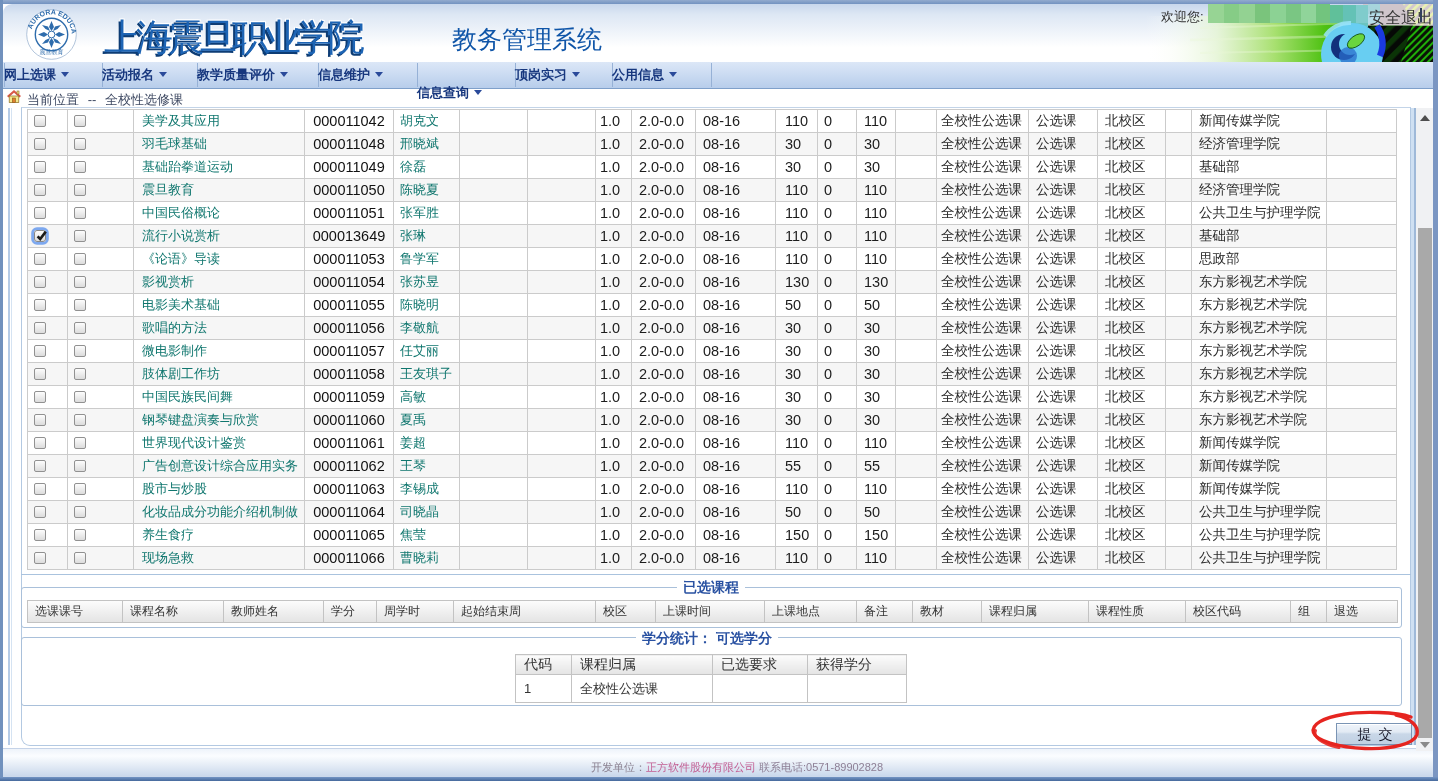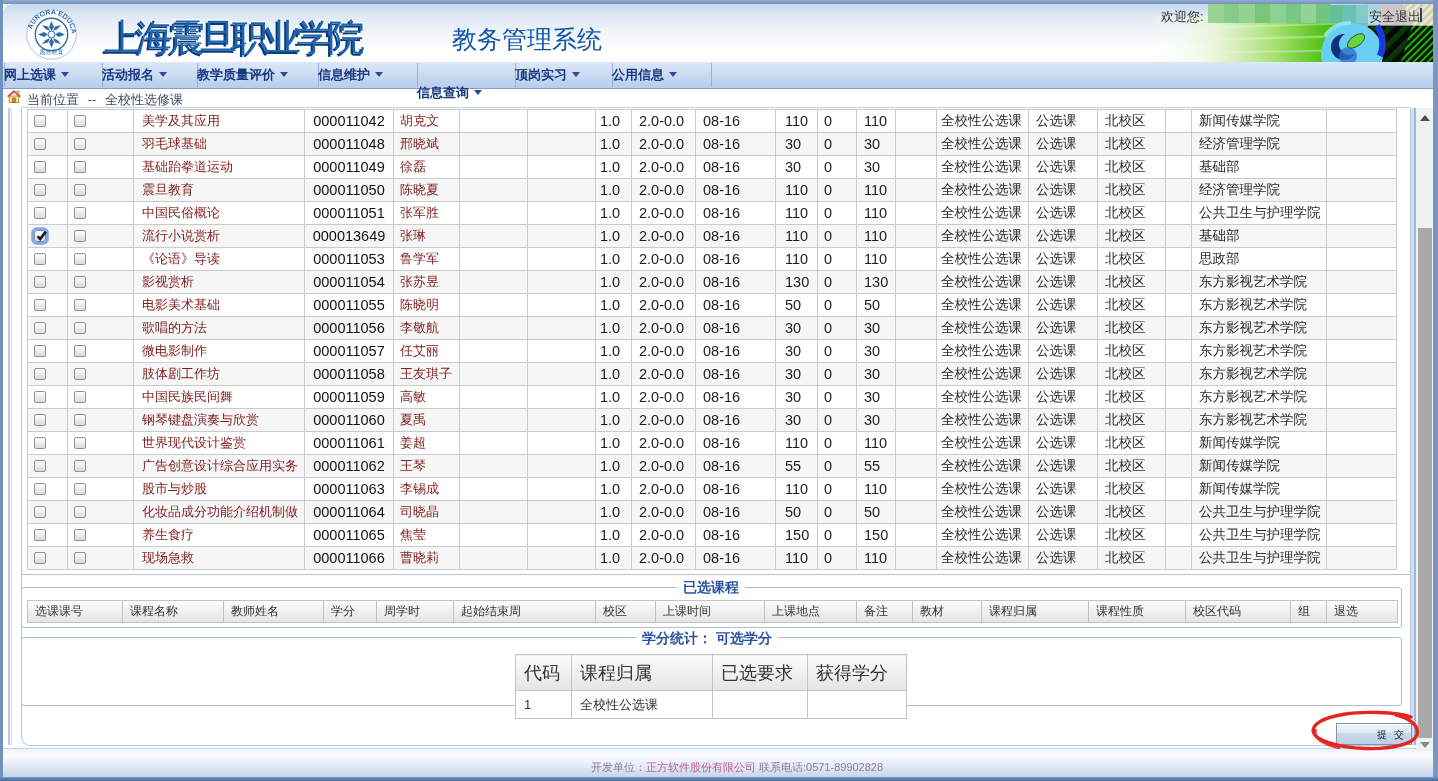--- a/index.html
+++ b/index.html
@@ -2,53 +2,53 @@
 <html><head><meta charset="utf-8">
 <style>
 *{margin:0;padding:0;box-sizing:border-box}
 html,body{width:1438px;height:781px;overflow:hidden;background:#fff;font-family:"Liberation Sans",sans-serif;position:relative}
 .abs{position:absolute}
 #topbar{position:absolute;left:0;top:0;width:1438px;height:4px;background:linear-gradient(#93abce,#7292c0)}
 #header{position:absolute;left:3px;top:4px;width:1430px;height:58px;background:linear-gradient(#c8d7ec 0%,#dde7f4 18%,#ffffff 75%);border-top-left-radius:9px}
 #sytitle{position:absolute;left:452px;top:23px;font-size:25px;font-weight:normal;color:#0f55a8;white-space:nowrap}
 #calli{position:absolute;left:104px;top:13px;font-size:37px;font-weight:normal;color:#1d64b4;white-space:nowrap;letter-spacing:-5px;text-shadow:-2px 2px 0 #0d3c74,-1px -1px 0 #fff,1px -1px 0 #fff}
 #welc{position:absolute;left:1161px;top:8px;font-size:13px;color:#333;z-index:5}
-#sout{position:absolute;left:1369px;top:8px;font-size:13px;color:#333;z-index:5}
+#sout{position:absolute;left:1369px;top:8px;font-size:16px;color:#333;z-index:5}
 #menubar{position:absolute;left:0;top:62px;width:1438px;height:27px;background:linear-gradient(#dce7f7 0%,#ccdcf2 45%,#b7cdeb 100%);border-bottom:1px solid #7fa0ca}
 .mi{position:absolute;top:0;height:26px;line-height:26px;font-size:13px;font-weight:bold;color:#17377e;white-space:nowrap}
 .mi .ar{display:inline-block;width:0;height:0;border-left:4px solid transparent;border-right:4px solid transparent;border-top:5px solid #2a4a9a;margin-left:5px;vertical-align:2px}
 .msep{position:absolute;top:1px;height:24px;width:1px;background:#96b1d6}
 #bread{position:absolute;left:27px;top:91px;font-size:13px;color:#3f4a63;white-space:nowrap}
 .vline{position:absolute;top:108px;height:637px;width:1px}
 #bluebandR{position:absolute;left:1433px;top:0;width:5px;height:777px;background:#7b96c2;z-index:6}
 #bluebandL{position:absolute;left:0;top:0;width:3px;height:777px;background:#7191bd;z-index:6}
 #panel{position:absolute;left:21px;top:107px;width:1390px;height:639px;border:1px solid #b3c9e2;border-radius:0 0 9px 9px;border-top-color:#c3d4e8}
 #bigtbl{position:absolute;left:27px;top:109px;width:1370px;border-collapse:collapse;table-layout:fixed}
 #bigtbl td{border:1px solid #cbcbcb;height:23px;padding:0;font-size:13px;color:#1c1c1c;overflow:hidden;white-space:nowrap}
 #bigtbl tr.alt td{background:#f6f6f6}
-.lnk{color:#7f1d1d}
+.lnk{color:#0f766e}
 #bigtbl td.cname{padding-left:8px} #bigtbl td.ctea{padding-left:6px}
 #bigtbl td.cno{text-align:center;font-size:14.5px;color:#111}
 #bigtbl td.nm{font-size:14.5px}
 #bigtbl td.cz{font-size:13.5px;color:#2a2a2a}
 .p4{padding-left:4px!important}.p6{padding-left:6px!important}.p7{padding-left:7px!important}.p9{padding-left:9px!important}
 .cb{width:12px;height:12px;border:1px solid #919191;border-radius:2px;background:linear-gradient(#fdfdfd,#dcdcdc);margin-left:6px;position:relative}
 .cb.chk{border-color:#888;box-shadow:0 0 0 2.8px #7da8ef;border-radius:3px}
 .cb svg{position:absolute;left:0;top:-1px;width:12px;height:12px}
 .hline{position:absolute;height:1px;background:#a9c0da}
 .legend{position:absolute;font-size:14px;font-weight:bold;color:#2a52a2;background:#fff;padding:0 6px;white-space:nowrap;z-index:3}
 .fs{position:absolute;border:1px solid #a9c0da;border-radius:2px}
 #seltbl{position:absolute;left:27px;top:600px;border-collapse:separate;border-spacing:0;table-layout:fixed}
 #seltbl td{border:1px solid #c3c3c3;border-right:none;height:23px;background:linear-gradient(#fcfcfc,#e4e4e4);font-size:12px;color:#333;padding:0 0 0 7px;white-space:nowrap;overflow:hidden}
 #seltbl td:last-child{border-right:1px solid #c3c3c3}
 #stat{position:absolute;left:515px;top:654px;border-collapse:collapse;table-layout:fixed}
 #stat td{border:1px solid #c3c3c3;font-size:13px;color:#333;padding:0 0 0 8px;white-space:nowrap}
-#stat tr.h td{height:36px;background:linear-gradient(#fcfcfc,#e4e4e4);font-size:18px}
+#stat tr.h td{height:20px;background:linear-gradient(#fcfcfc,#e4e4e4);font-size:14px}
 #stat tr.d td{height:28px;background:#fff}
-#btn{position:absolute;left:1336px;top:723px;width:76px;height:22px;border:1px solid #7a94b4;background:linear-gradient(#eff4fa 0%,#e2eaf4 40%,#c9d7e8 50%,#c0d0e2 100%);box-shadow:inset 0 1px 0 #fff;font-size:10px;color:#1a1a2a;text-align:right;line-height:21px;letter-spacing:7px;padding-left:9px}
+#btn{position:absolute;left:1336px;top:723px;width:76px;height:22px;border:1px solid #7a94b4;background:linear-gradient(#eff4fa 0%,#e2eaf4 40%,#c9d7e8 50%,#c0d0e2 100%);box-shadow:inset 0 1px 0 #fff;font-size:14px;color:#1a1a2a;text-align:center;line-height:21px;letter-spacing:7px;padding-left:9px}
 #footband{position:absolute;left:0;top:748px;width:1438px;height:29px;background:linear-gradient(#eef3fa 0%,#fbfdff 25%,#cbd9ec 95%);border-top:1.5px solid #c5d3e8}
 #foottext{position:absolute;left:18px;top:760px;width:1438px;text-align:center;font-size:11px;color:#a86f8e}
 #botbar{position:absolute;left:0;top:777px;width:1438px;height:4px;background:linear-gradient(#7495c4,#46699c)}
 #sctrack{position:absolute;left:1416px;top:108px;width:17px;height:643px;background:#f0f1f3}
 #scthumb{position:absolute;left:1418px;top:228px;width:14px;height:510px;background:#a9a9a9}
 .tri{position:absolute;width:0;height:0}
 </style></head>
 <body>
 <div id="topbar"></div>
 <div id="header"></div>

